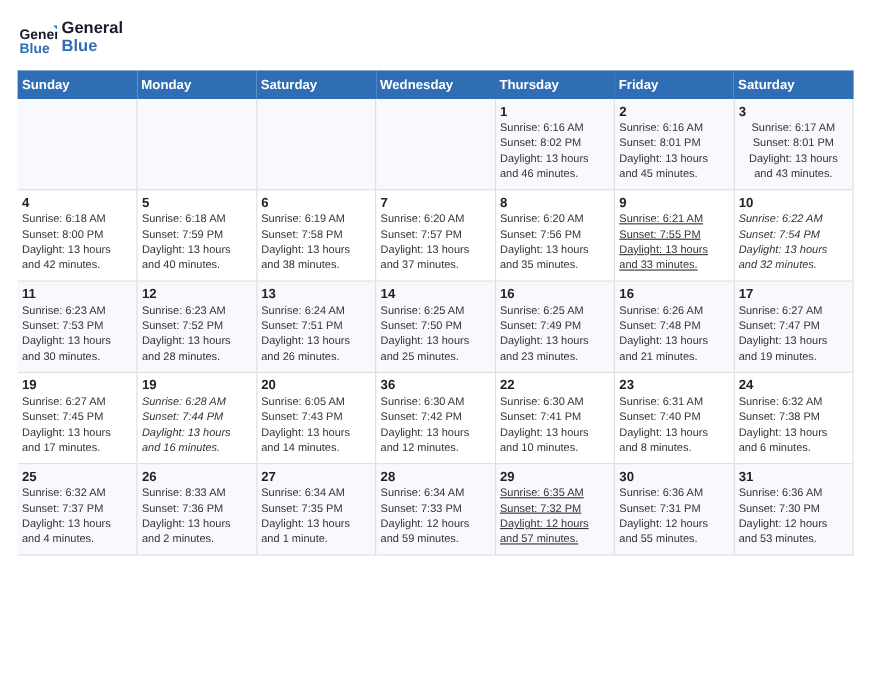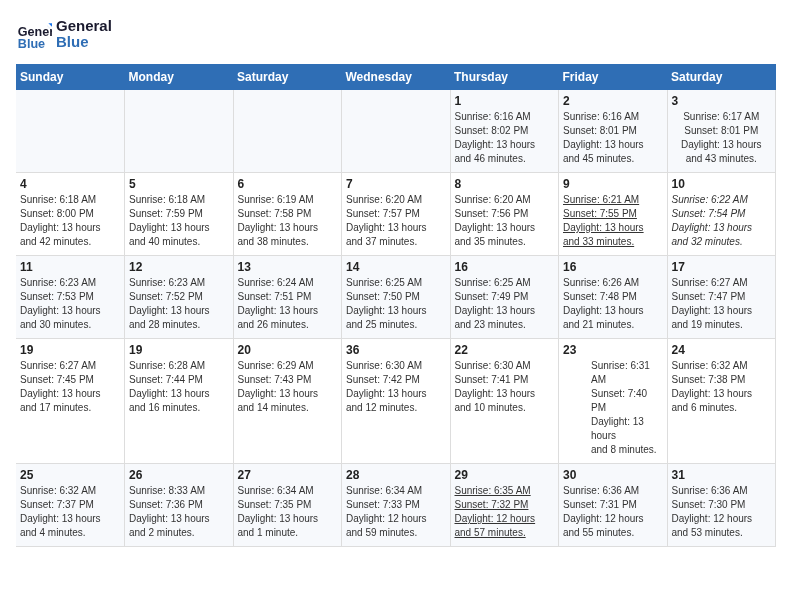--- a/index.html
+++ b/index.html
@@ -246,49 +246,49 @@
       <tr>
         <td>
           <div class="day-number">19</div>
           <div class="day-info" style="white-space: pre-line;">Sunrise: 6:27 AM
 Sunset: 7:45 PM
 Daylight: 13 hours
 and 17 minutes.</div>
         </td>
         <td>
           <div class="day-number">19</div>
-          <div class="day-info" style="white-space: pre-line;">Sunrise: 6:28 AM
+          <div class="day-info" style="white-space: pre-line; font-style: italic;">Sunrise: 6:28 AM
 Sunset: 7:44 PM
 Daylight: 13 hours
 and 16 minutes.</div>
         </td>
         <td>
           <div class="day-number">20</div>
-          <div class="day-info" style="white-space: pre-line;">Sunrise: 6:29 AM
+          <div class="day-info" style="white-space: pre-line;">Sunrise: 6:05 AM
 Sunset: 7:43 PM
 Daylight: 13 hours
 and 14 minutes.</div>
         </td>
         <td>
           <div class="day-number">36</div>
           <div class="day-info" style="white-space: pre-line;">Sunrise: 6:30 AM
 Sunset: 7:42 PM
 Daylight: 13 hours
 and 12 minutes.</div>
         </td>
         <td>
           <div class="day-number">22</div>
           <div class="day-info" style="white-space: pre-line;">Sunrise: 6:30 AM
 Sunset: 7:41 PM
 Daylight: 13 hours
 and 10 minutes.</div>
         </td>
         <td>
           <div class="day-number">23</div>
-          <div class="day-info" style="white-space: pre-line; margin-left: 28px;">Sunrise: 6:31 AM
+          <div class="day-info" style="white-space: pre-line;">Sunrise: 6:31 AM
 Sunset: 7:40 PM
 Daylight: 13 hours
 and 8 minutes.</div>
         </td>
         <td>
           <div class="day-number">24</div>
           <div class="day-info" style="white-space: pre-line;">Sunrise: 6:32 AM
 Sunset: 7:38 PM
 Daylight: 13 hours
 and 6 minutes.</div>

